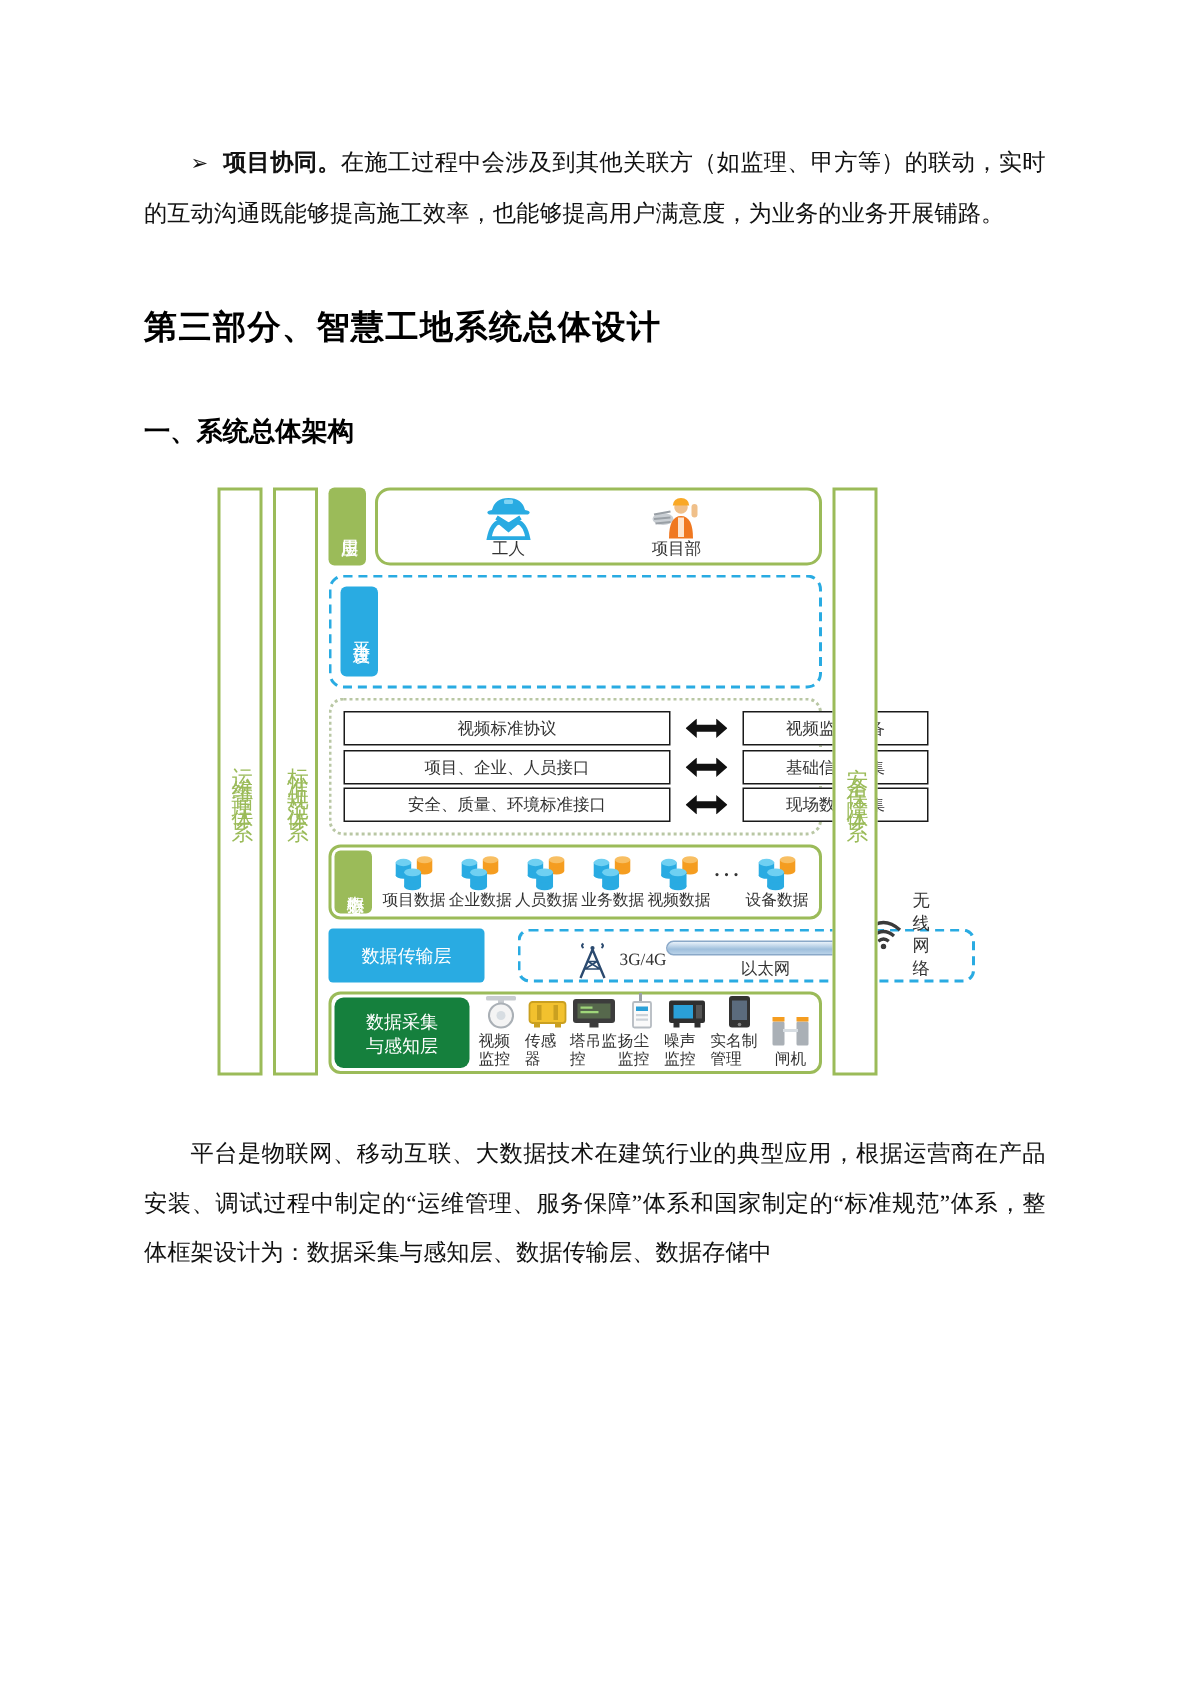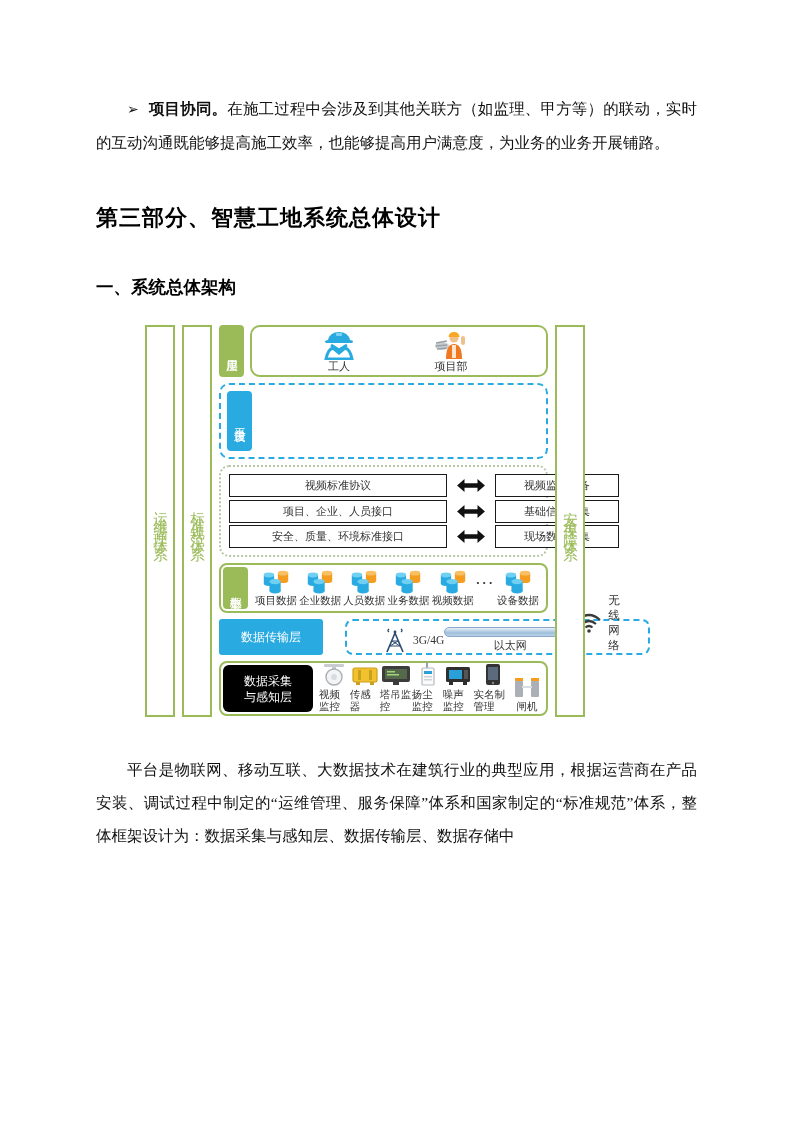--- a/index.html
+++ b/index.html
@@ -119,21 +119,21 @@
     width:132px; height:10px; border-radius:5px;
     background:linear-gradient(#e8f1fa,#9fbfdc 60%,#b9d2e8); border:1px solid #8aa8c8;
   }
 
   
   .row-pc {
     height:55px; border:2px solid #9bbb59; border-radius:8px;
     display:flex; align-items:center; gap:4px; padding:2px;
   }
   .lbl-pc {
-    width:90px; height:100%; background:#000000; border-radius:6px; color:#fff;
+    width:90px; height:100%; background:#15803d; border-radius:6px; color:#fff;
     font-size:12px; line-height:16px; display:flex; align-items:center; justify-content:center;
     text-align:right; white-space:pre-line; flex:none;
   }
   .pc-items { flex:1; display:flex; align-items:flex-end; justify-content:space-around; padding:0 2px 3px 2px; }
   .dev-stack { display:flex; flex-direction:column; align-items:center; font-size:10.5px; color:#333; line-height:12px; gap:1px; }
 
   .closing { margin-top:36px; }
   svg { display:block; }
 </style>
 </head>

